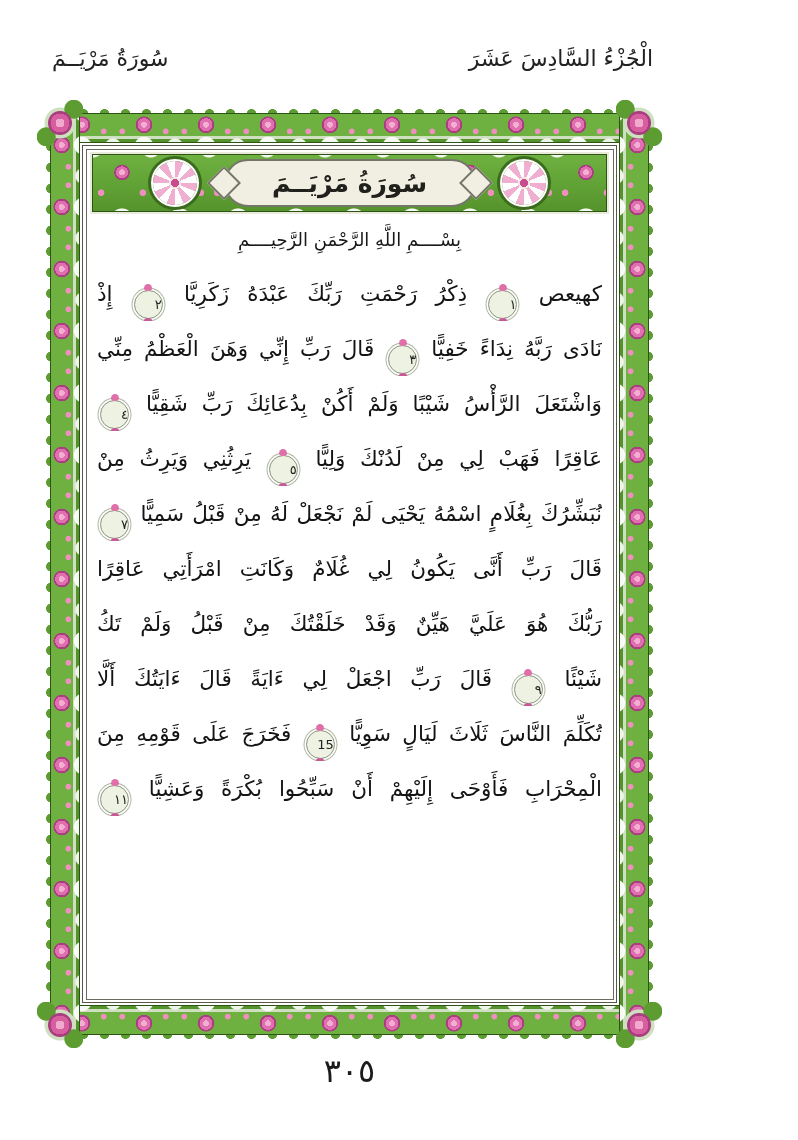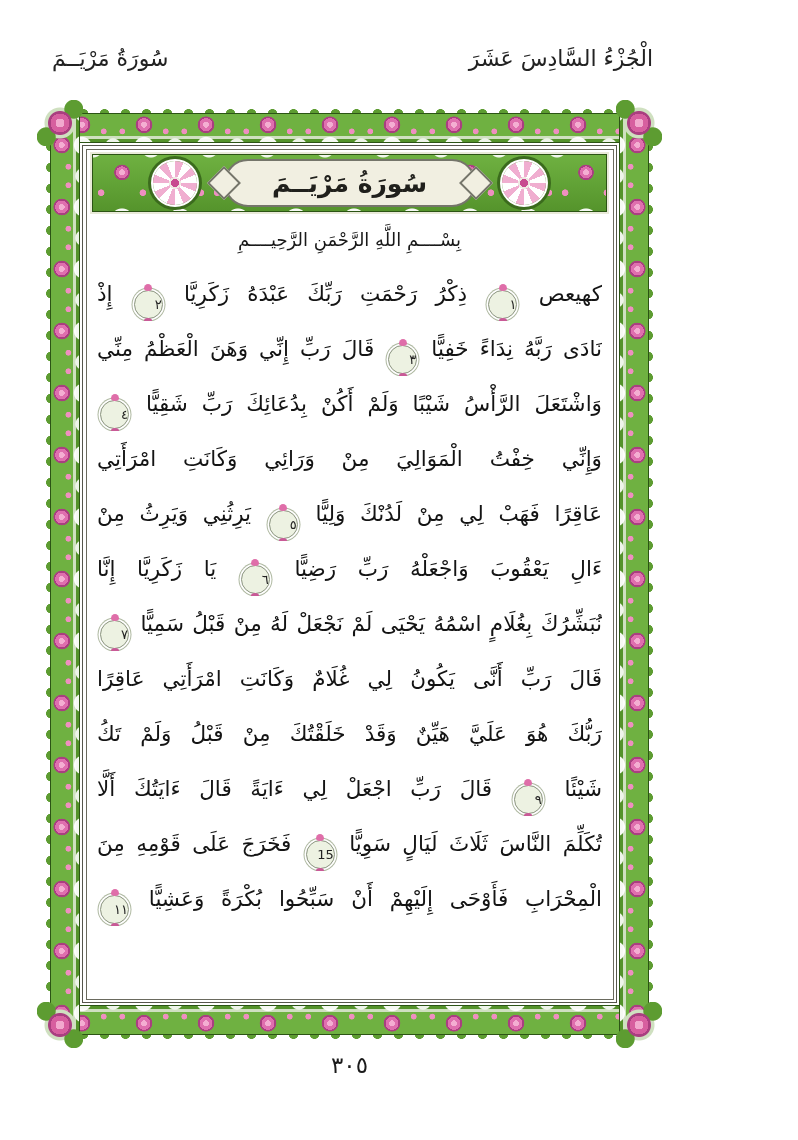--- a/index.html
+++ b/index.html
@@ -123,21 +123,21 @@
     box-shadow:0 0 0 1.5px #ffffff, 0 0 0 2.5px #aeb8a0;
     font-size:13px; color:#222; position:relative; vertical-align:-8px; margin:0 3px; }
   .ayah::before, .ayah::after { content:""; position:absolute; left:50%; transform:translateX(-50%);
     width:8px; height:7px; border-radius:50% 50% 50% 50% / 62% 62% 38% 38%; }
   .ayah::before { top:-7px;  background:#df6ea9; }
   .ayah::after  { bottom:-7px; background:#c95a97; transform:translateX(-50%) scaleY(-1); }
   .ayah-num { display:inline-block; }
 
   
   #page-number { position:absolute; left:42px; width:615px; top:1052px;
-    text-align:center; font-size:23px; color:#1b1b1b; }
+    text-align:center; font-size:32px; color:#1b1b1b; }
 </style>
 </head>
 <body>
 
 <div id="page">
 
   <div class="margin-label label-surah">سُورَةُ مَرْيَــمَ</div>
   <div class="margin-label label-juz">الْجُزْءُ السَّادِسَ عَشَرَ</div>
 
   <div id="frame">
@@ -166,23 +166,21 @@
           <span class="surah-title">سُورَةُ مَرْيَــمَ</span>
         </div>
       </div>
 
       <div id="bismillah">بِسْــــمِ اللَّهِ الرَّحْمَنِ الرَّحِيــــمِ</div>
 
       <div id="quran-lines">
           <div class="qline"><span class="qtext">كهيعص</span> <span class="ayah"><span class="ayah-num">١</span></span> <span class="qtext">ذِكْرُ رَحْمَتِ رَبِّكَ عَبْدَهُ زَكَرِيَّا</span> <span class="ayah"><span class="ayah-num">٢</span></span> <span class="qtext">إِذْ</span> </div>
           <div class="qline"><span class="qtext">نَادَى رَبَّهُ نِدَاءً خَفِيًّا</span> <span class="ayah"><span class="ayah-num">٣</span></span> <span class="qtext">قَالَ رَبِّ إِنِّي وَهَنَ الْعَظْمُ مِنِّي</span> </div>
           <div class="qline"><span class="qtext">وَاشْتَعَلَ الرَّأْسُ شَيْبًا وَلَمْ أَكُنْ بِدُعَائِكَ رَبِّ شَقِيًّا</span> <span class="ayah"><span class="ayah-num">٤</span></span> </div>
-          <div class="qline"><span class="qtext">وَإِنِّي خِفْتُ الْمَوَالِيَ مِنْ وَرَائِي وَكَانَتِ امْرَأَتِي</span> </div>
           <div class="qline"><span class="qtext">عَاقِرًا فَهَبْ لِي مِنْ لَدُنْكَ وَلِيًّا</span> <span class="ayah"><span class="ayah-num">٥</span></span> <span class="qtext">يَرِثُنِي وَيَرِثُ مِنْ</span> </div>
-          <div class="qline"><span class="qtext">ءَالِ يَعْقُوبَ وَاجْعَلْهُ رَبِّ رَضِيًّا</span> <span class="ayah"><span class="ayah-num">٦</span></span> <span class="qtext">يَا زَكَرِيَّا إِنَّا</span> </div>
           <div class="qline"><span class="qtext">نُبَشِّرُكَ بِغُلَامٍ اسْمُهُ يَحْيَى لَمْ نَجْعَلْ لَهُ مِنْ قَبْلُ سَمِيًّا</span> <span class="ayah"><span class="ayah-num">٧</span></span> </div>
           <div class="qline"><span class="qtext">قَالَ رَبِّ أَنَّى يَكُونُ لِي غُلَامٌ وَكَانَتِ امْرَأَتِي عَاقِرًا</span> </div>
           <div class="qline"><span class="qtext">رَبُّكَ هُوَ عَلَيَّ هَيِّنٌ وَقَدْ خَلَقْتُكَ مِنْ قَبْلُ وَلَمْ تَكُ</span> </div>
           <div class="qline"><span class="qtext">شَيْئًا</span> <span class="ayah"><span class="ayah-num">٩</span></span> <span class="qtext">قَالَ رَبِّ اجْعَلْ لِي ءَايَةً قَالَ ءَايَتُكَ أَلَّا</span> </div>
           <div class="qline"><span class="qtext">تُكَلِّمَ النَّاسَ ثَلَاثَ لَيَالٍ سَوِيًّا</span> <span class="ayah"><span class="ayah-num">15</span></span> <span class="qtext">فَخَرَجَ عَلَى قَوْمِهِ مِنَ</span> </div>
           <div class="qline"><span class="qtext">الْمِحْرَابِ فَأَوْحَى إِلَيْهِمْ أَنْ سَبِّحُوا بُكْرَةً وَعَشِيًّا</span> <span class="ayah"><span class="ayah-num">١١</span></span> </div>
         </div>
 
     </div>
   </div>

